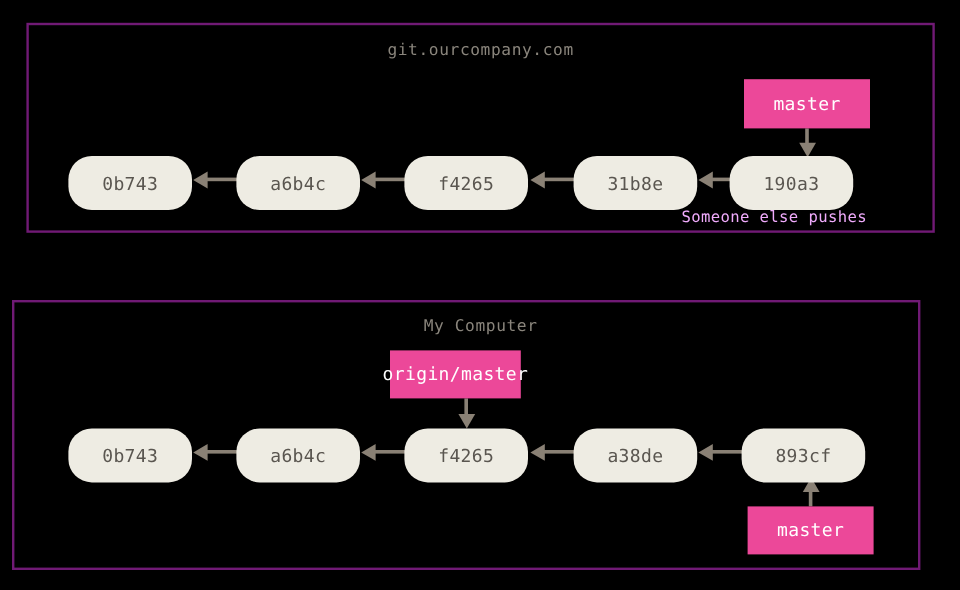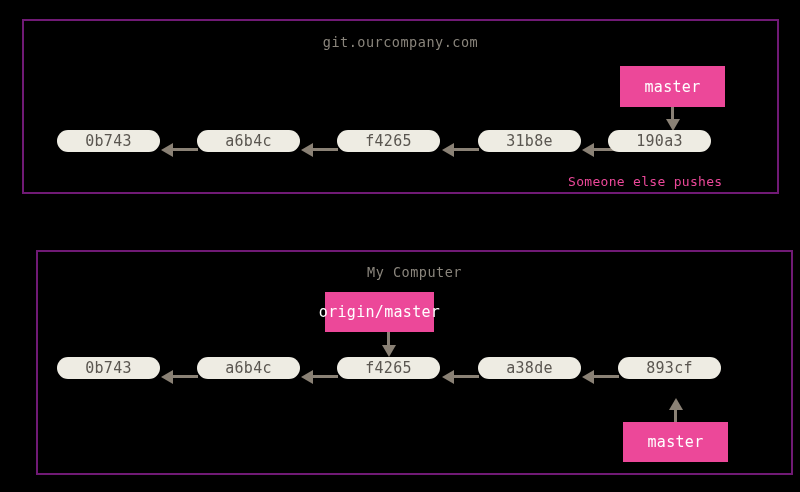--- a/index.html
+++ b/index.html
@@ -15,38 +15,38 @@
     font-family: "DejaVu Sans Mono", monospace;
   }
 
   .panel {
     position: absolute;
     border: 2px solid #701a75;
     box-sizing: border-box;
     background: transparent;
   }
   #panel-remote { left: 22px;  top: 19px;  width: 757px; height: 175px; }
-  #panel-local  { left: 36px;  top: 250px; width: 757px; height: 225px; }
+  #panel-local  { left: 10px;  top: 250px; width: 757px; height: 225px; padding-left: 12px; }
 
   .panel-title {
     position: absolute;
     width: 100%;
     text-align: center;
     color: #8a857c;
     font-size: 13.5px;
     letter-spacing: 0.5px;
     white-space: nowrap;
   }
   #panel-remote .panel-title { top: 13px; }
   #panel-local  .panel-title { top: 12px; }
 
   .commit {
     position: absolute;
     width: 103px;
-    height: 22px;
+    height: 45px;
     background: #eeece3;
     border-radius: 19.5px;
     color: #5a5650;
     font-size: 15px;
     display: flex;
     align-items: center;
     justify-content: center;
     letter-spacing: 0.3px;
     z-index: 3;
   }
@@ -100,21 +100,21 @@
     left: -5.5px;
     top: -11px;
     width: 0; height: 0;
     border-left: 7px solid transparent;
     border-right: 7px solid transparent;
     border-bottom: 12px solid #8a8175;
   }
 
   .caption {
     position: absolute;
-    color: #ec4899;
+    color: #f0abfc;
     font-size: 13px;
     white-space: nowrap;
     letter-spacing: 0.3px;
   }
 </style>
 </head>
 <body>
 
 <div class="panel" id="panel-remote">
   <div class="panel-title">git.ourcompany.com</div>

